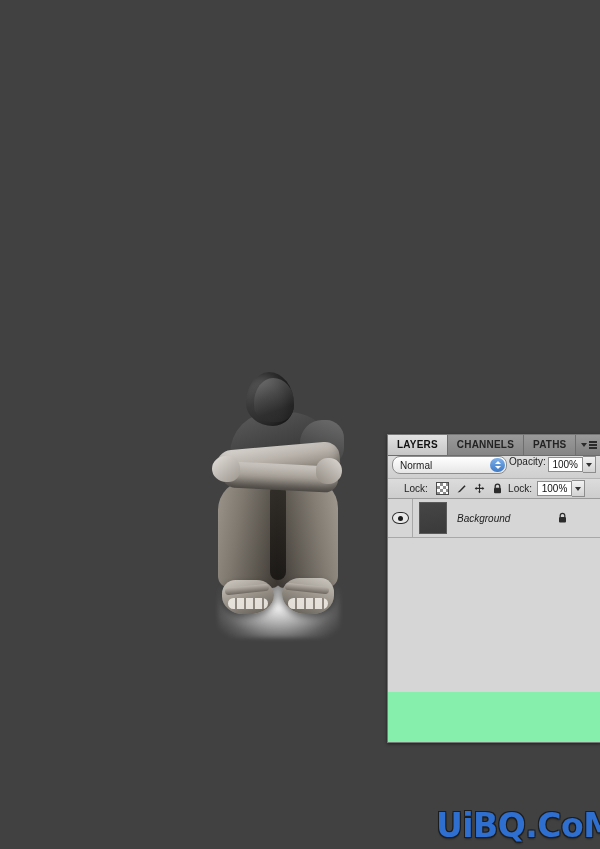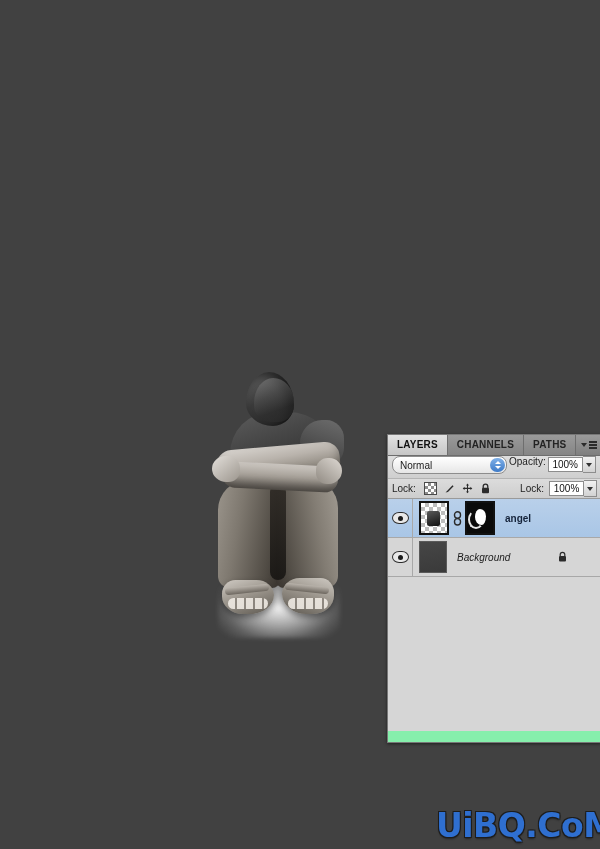--- a/index.html
+++ b/index.html
@@ -213,21 +213,21 @@
     border: 1px solid #8d8d8d; border-left: none;
     display:flex;align-items:center;justify-content:center;
   }
   .drop-arrow i {
     width:0;height:0;border-left:3px solid transparent;
     border-right:3px solid transparent;border-top:4px solid #333;
   }
 
   .row-lock {
     display: flex; align-items: center;
-    height: 19px; padding: 0 4px;
+    height: 19px; padding: 0 16px;
     background: linear-gradient(180deg,#dcdcdc,#cdcdcd);
     border-bottom: 1px solid #9a9a9a;
     gap: 5px;
   }
   .lockicons { display:flex; align-items:center; gap:7px; margin-left:3px; }
   .ic { width: 11px; height: 11px; display:block; }
   .ic-checker {
     background-image:
       linear-gradient(45deg,#8e8e8e 25%,transparent 25%,transparent 75%,#8e8e8e 75%),
       linear-gradient(45deg,#8e8e8e 25%,#fff 25%,#fff 75%,#8e8e8e 75%);
@@ -417,39 +417,20 @@
       <span class="numcombo">
         <span class="numbox">100%</span>
         <span class="drop-arrow">
             <i></i>
           </span>
       </span>
     </div>
 
     <div class="layer-list">
 
-      <div class="layer-row selected">
-        <div class="eye-cell">
-          <span class="eye"></span>
-        </div>
-        <div class="thumb">
-          <div class="content"></div>
-        </div>
-        <div class="link-ic">
-          <svg width="9" height="15" viewBox="0 0 9 15">
-            <rect x="1.5" y="0.8" width="6" height="6.4" rx="3" fill="none" stroke="#2b2b2b" stroke-width="1.4"></rect>
-            <rect x="1.5" y="7.6" width="6" height="6.4" rx="3" fill="none" stroke="#2b2b2b" stroke-width="1.4"></rect>
-          </svg>
-        </div>
-        <div class="mask-thumb">
-          <div class="blob"></div>
-          <div class="ring"></div>
-        </div>
-        <div class="layer-name">angel</div>
-      </div>
 
       <div class="layer-row">
         <div class="eye-cell">
           <span class="eye"></span>
         </div>
         <div class="thumb-bg"></div>
         <div class="layer-name bg">Background</div>
         <div class="lock-badge">
           <svg width="11" height="12" viewBox="0 0 11 12">
             <path d="M3.2 5.2 V3.6 a2.3 2.3 0 0 1 4.6 0 V5.2" stroke="#2b2b2b" stroke-width="1.2" fill="none"></path>

